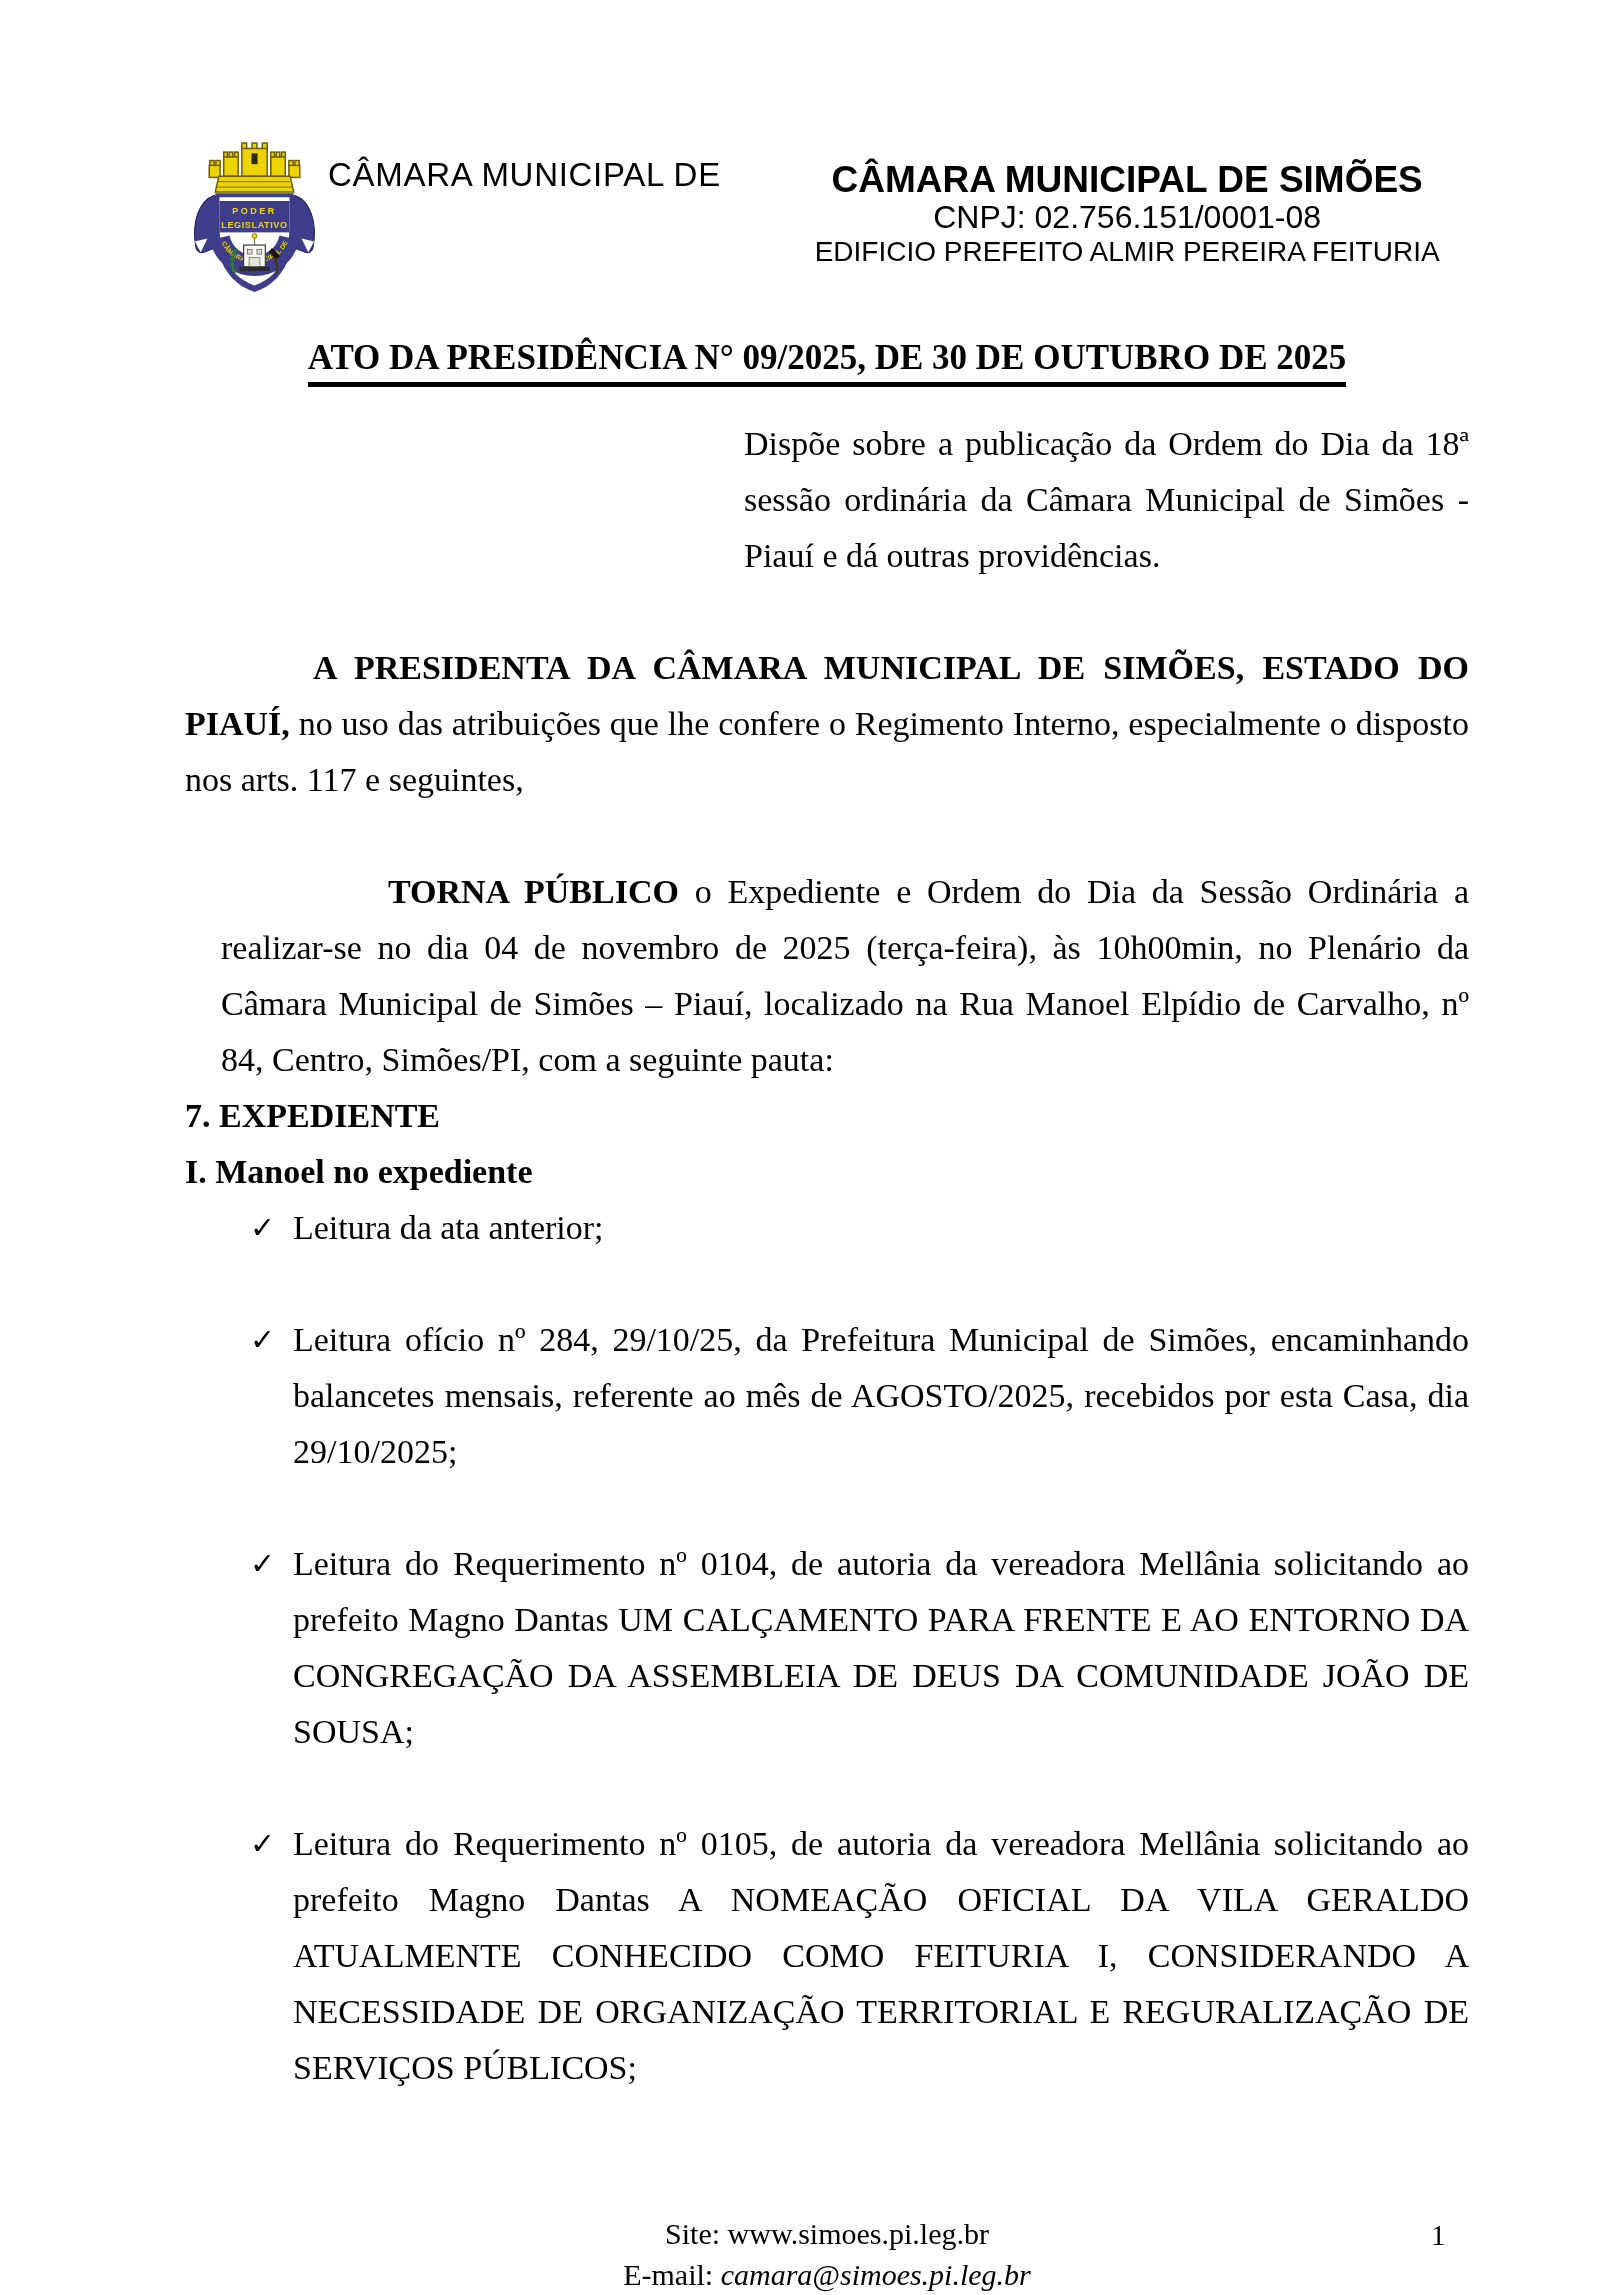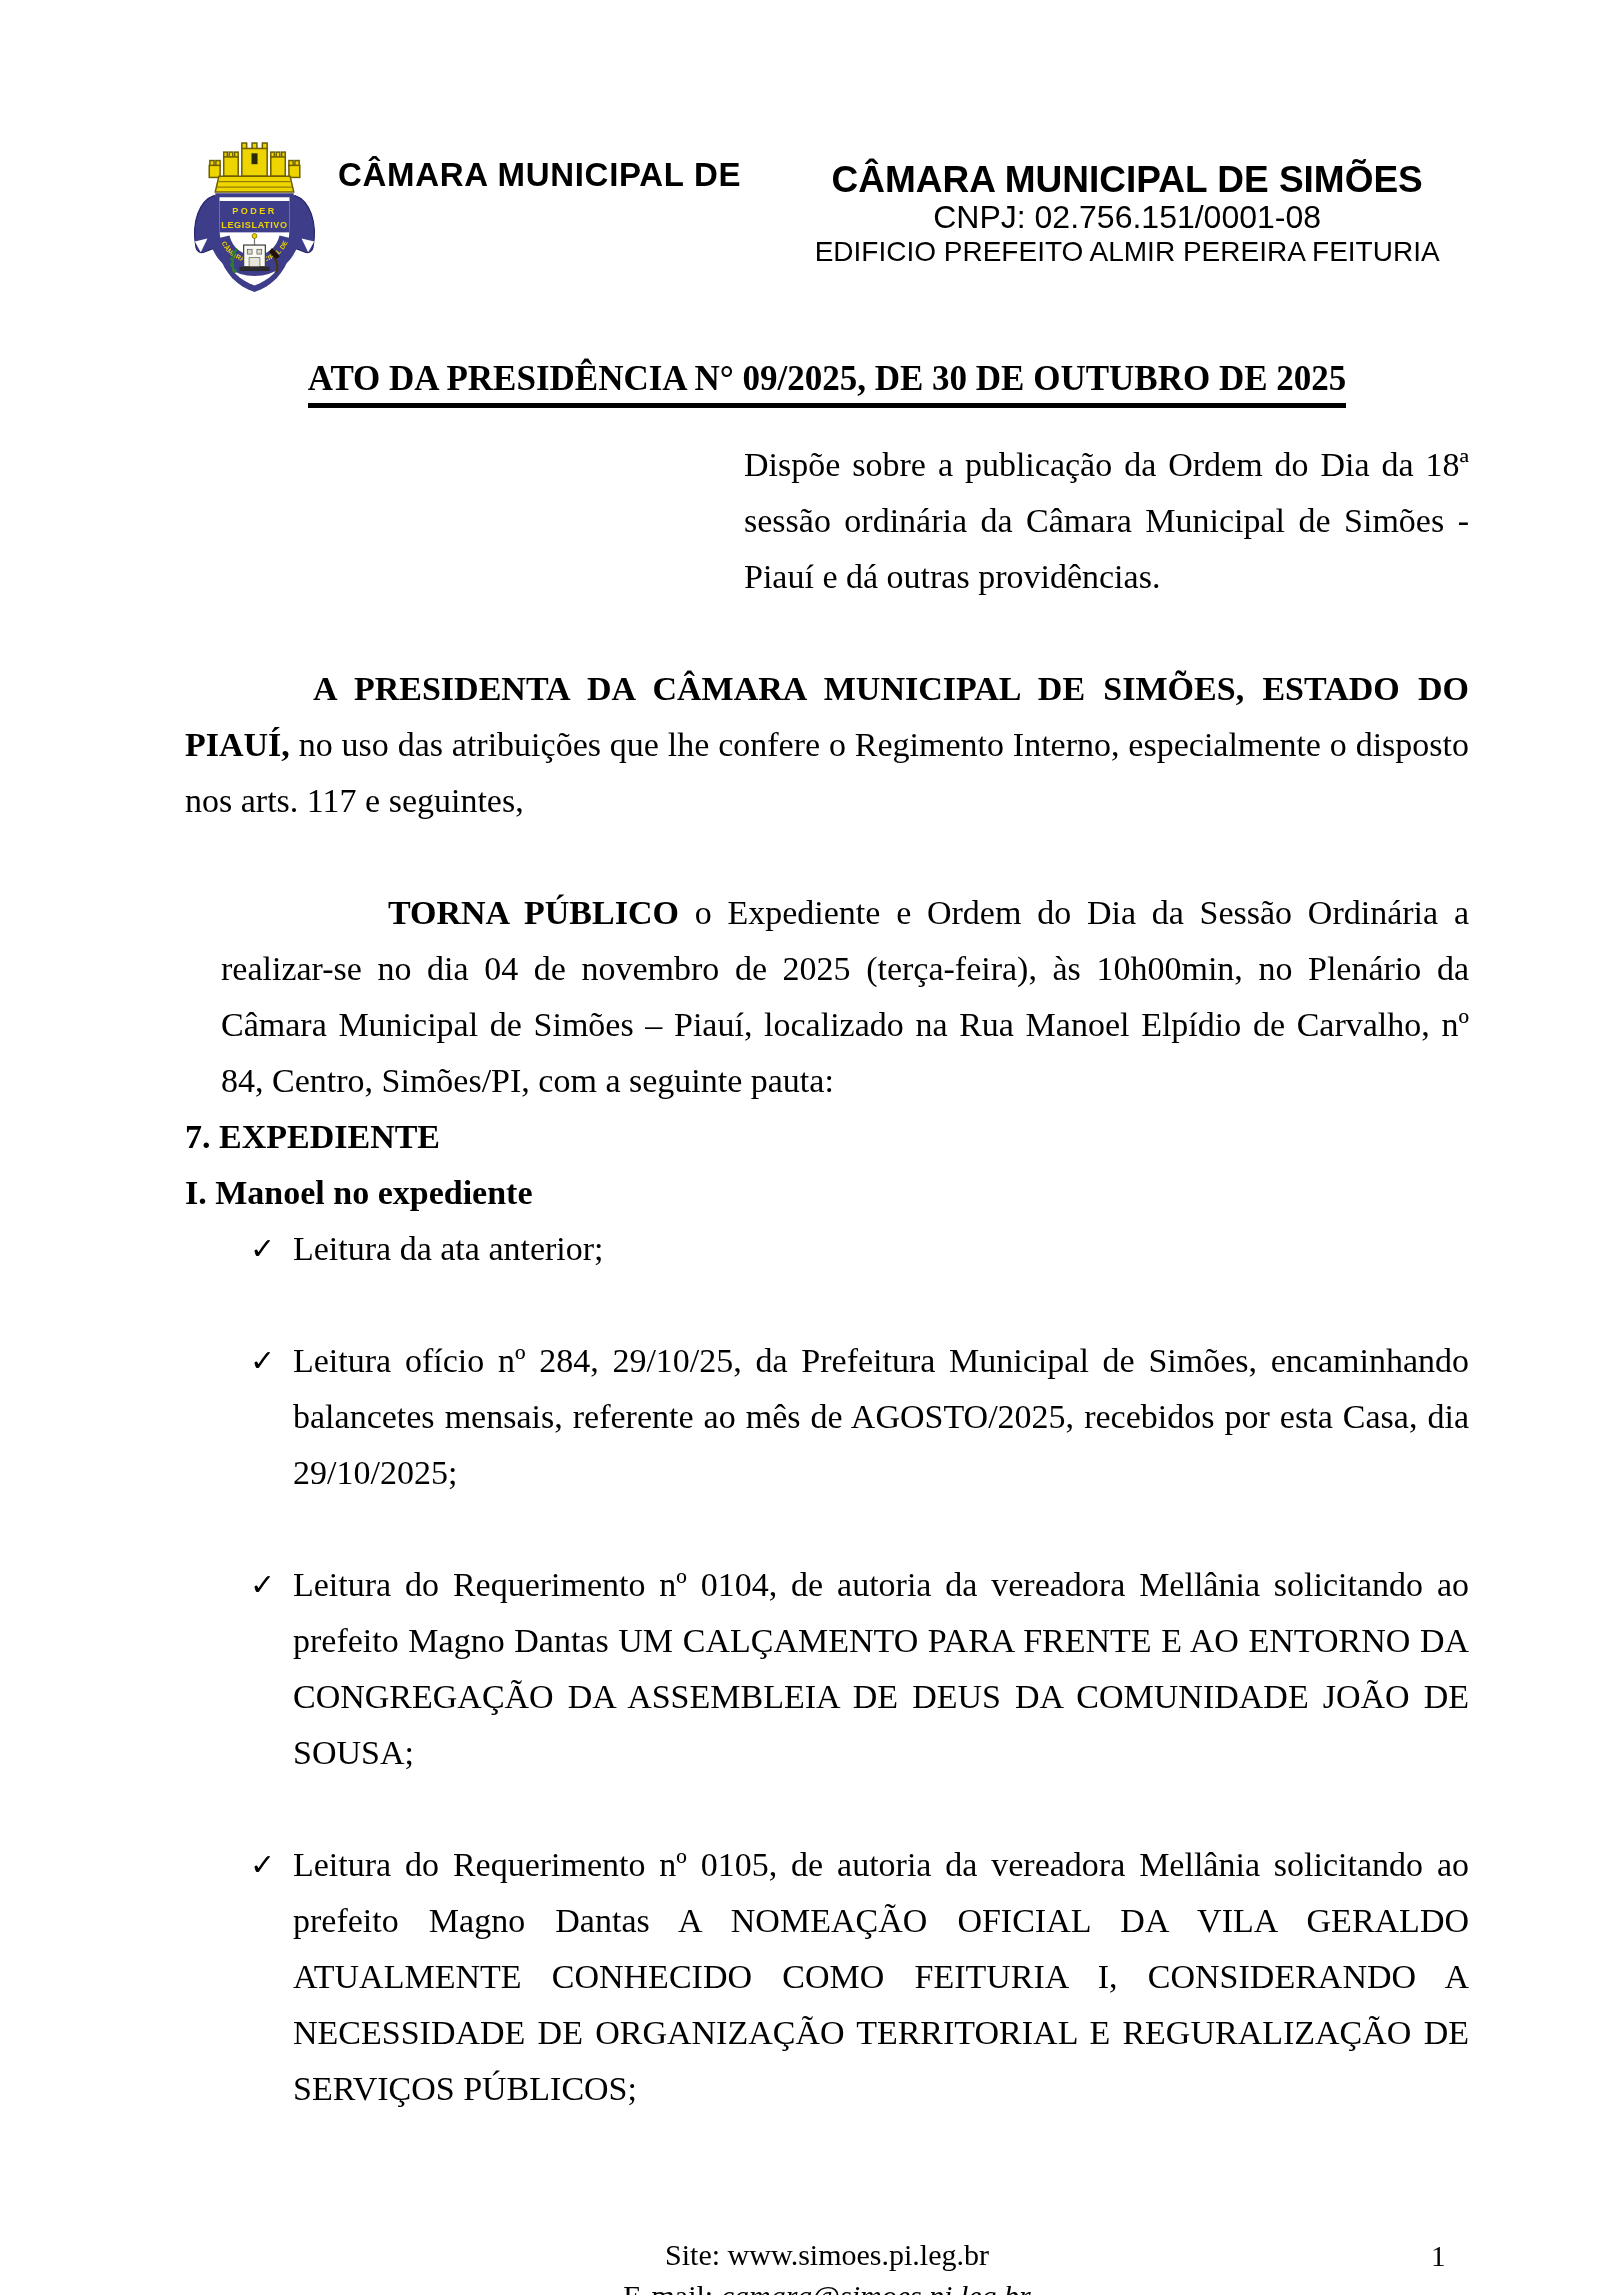--- a/index.html
+++ b/index.html
@@ -14,35 +14,35 @@
   }
   .content{
     position:absolute;
     left:185px;top:116px;
     width:1284px;
   }
   
   .header{display:flex;align-items:flex-start;}
   .logo{display:flex;align-items:flex-start;margin-top:18.3px;}
   .crest{width:139px;height:175px;flex:0 0 auto;}
-  .logo-text{margin-left:14px;margin-top:22px;font-family:"Liberation Sans","DejaVu Sans",sans-serif;font-weight:700;text-align:right;}
+  .logo-text{margin-left:4px;margin-top:22px;font-family:"Liberation Sans","DejaVu Sans",sans-serif;font-weight:400;text-align:right;}
   .logo-line1{font-size:33px;line-height:37px;letter-spacing:0.7px;white-space:nowrap;}
   .logo-line2{font-size:98px;line-height:90px;letter-spacing:0.7px;white-space:nowrap;}
   .org-block{
     margin-left:auto;margin-right:29.4px;margin-top:43px;
     text-align:center;
     font-family:"Liberation Sans","DejaVu Sans",sans-serif;
     white-space:nowrap;
   }
   .org-line1{font-size:37px;line-height:41px;font-weight:700;}
   .org-line2{font-size:32px;line-height:35px;}
   .org-line3{font-size:28px;line-height:33px;}
   
   .doc-title{
-    margin-top:47px;
+    margin-top:26px;
     text-align:center;
     font-size:35px;font-weight:700;
     line-height:46px;
   }
   .doc-title .underline{border-bottom:5.2px solid #000;padding-bottom:4.6px;}
   
   .body-text{font-size:34px;line-height:56px;}
   .epigraph{
     margin:35px 0 0 559px;
     text-align:justify;

